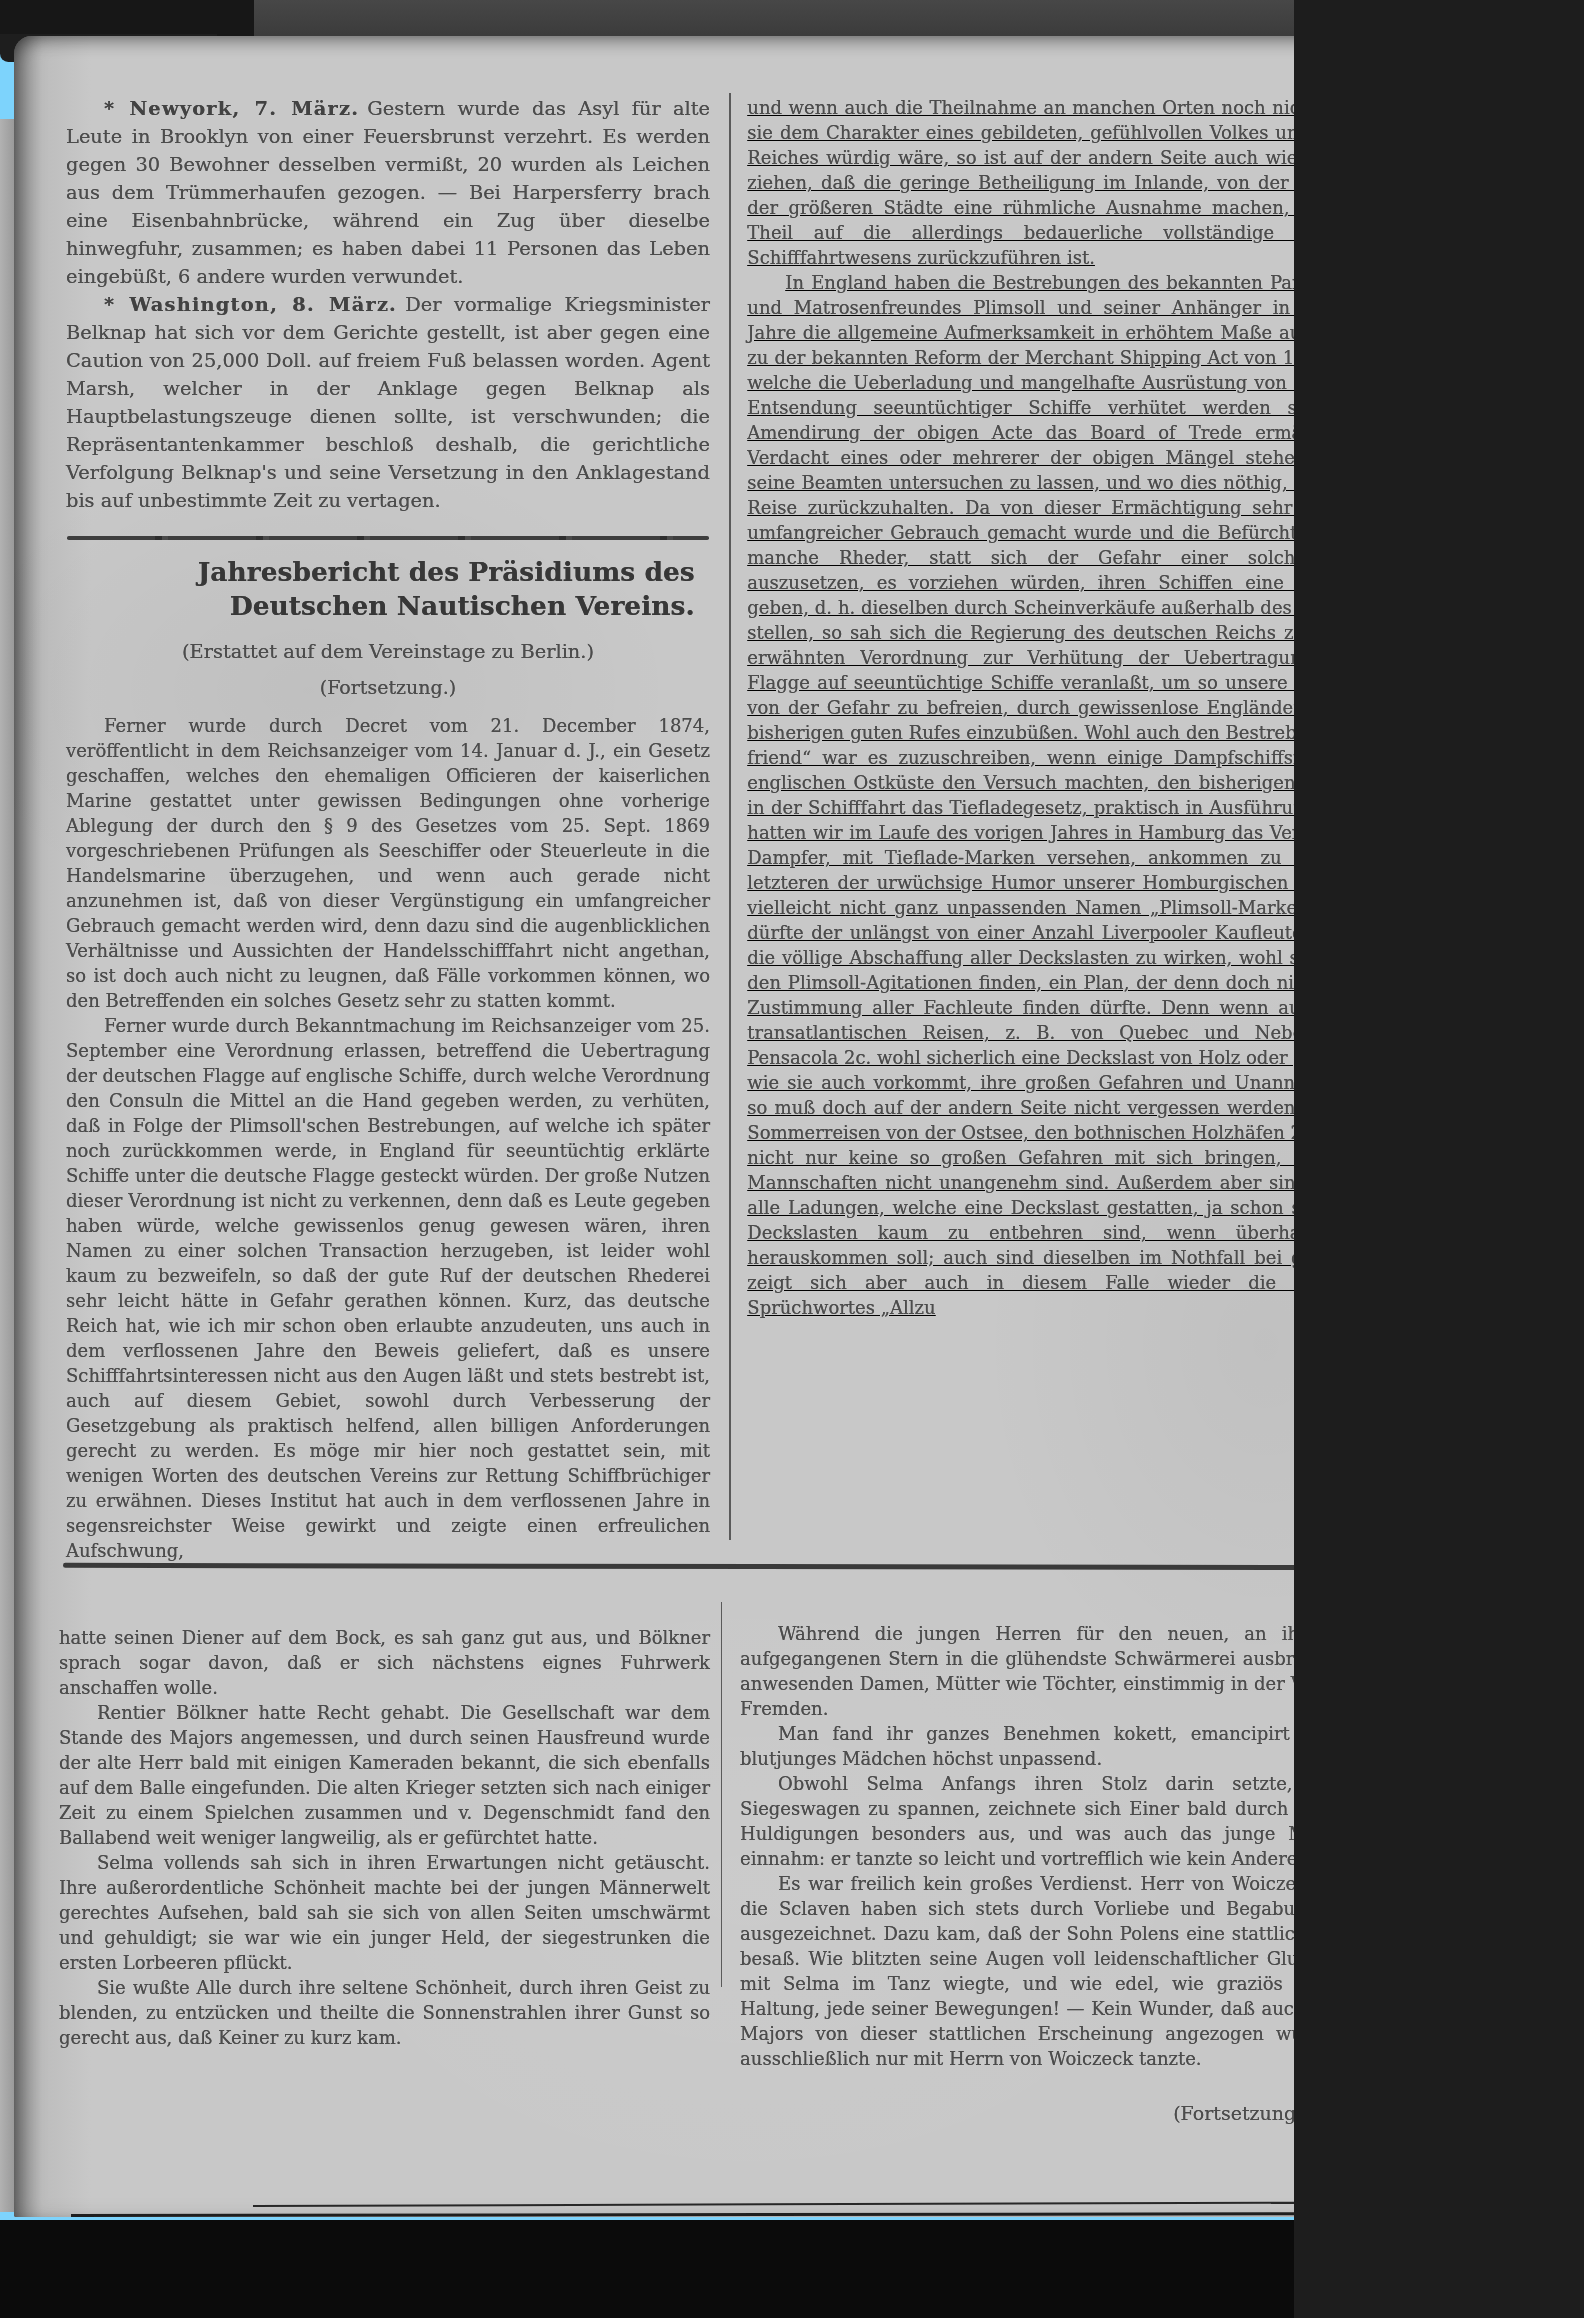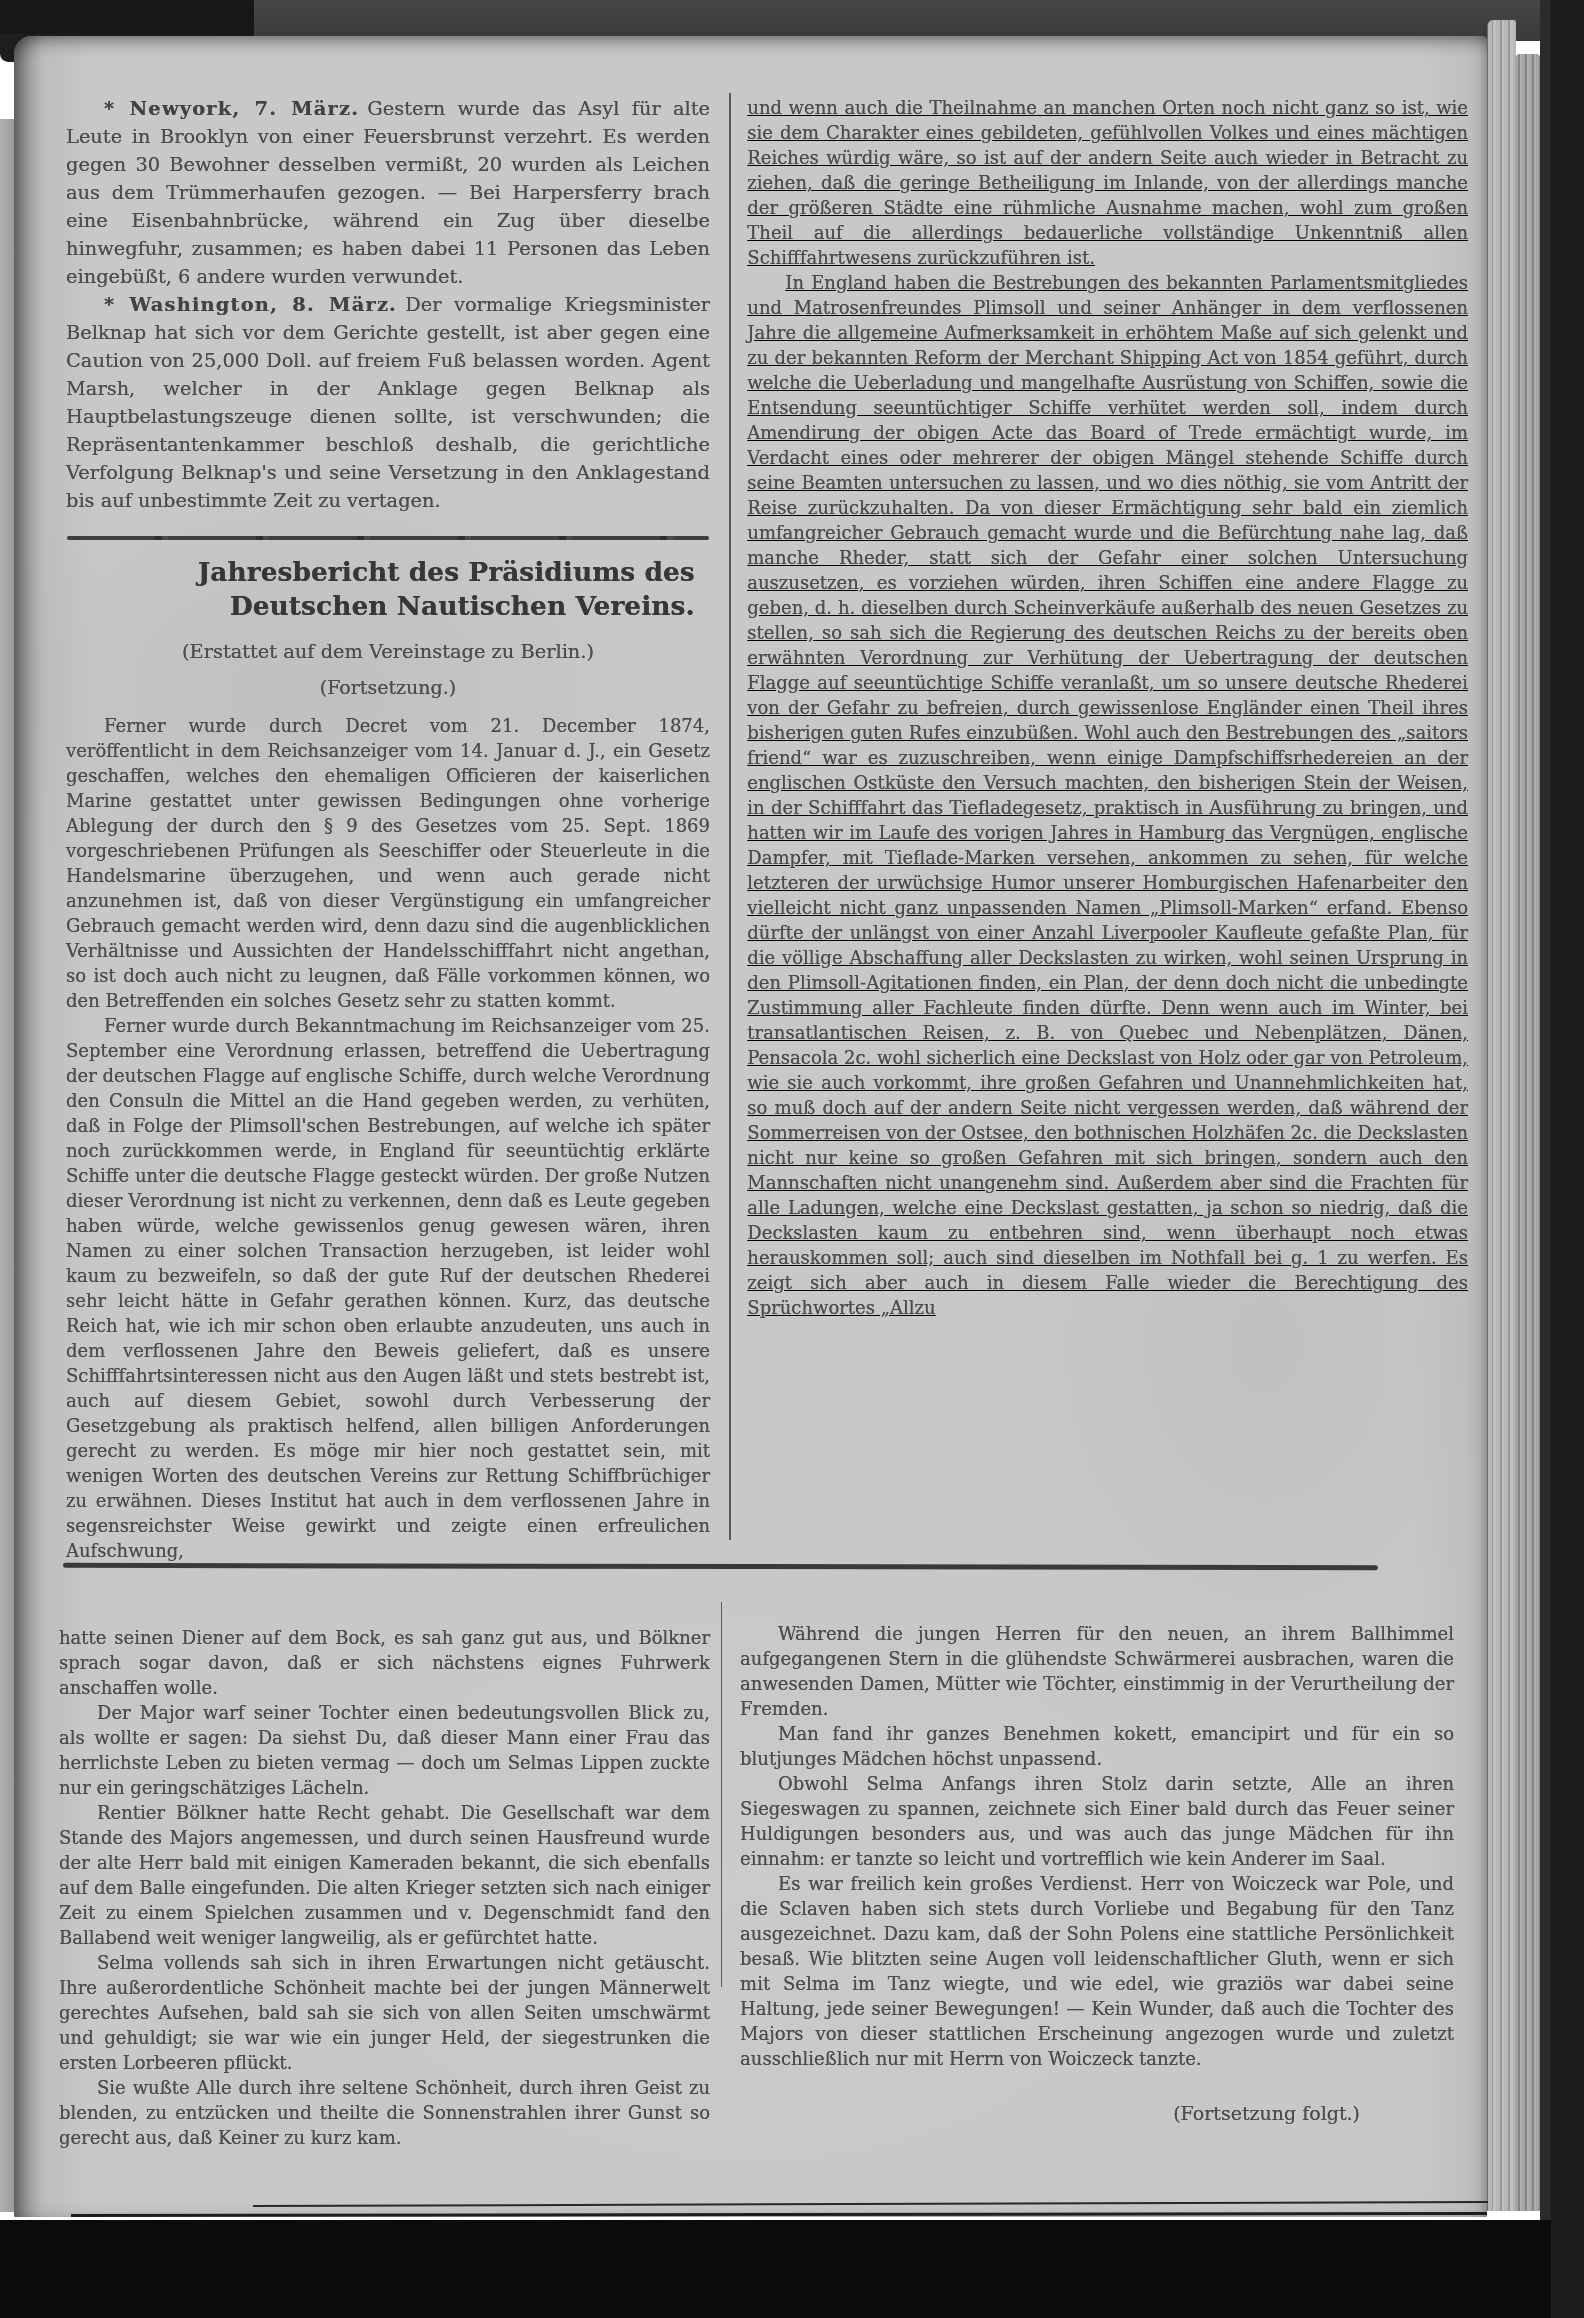--- a/index.html
+++ b/index.html
@@ -1,18 +1,18 @@
 <!DOCTYPE html>
 <html lang="de" style="font-size:9.4px"><head>
 <meta charset="utf-8">
 <style>
   html,body { margin:0; padding:0; background:#1d1d1d; }
   #stage {
-    position:relative; width:1551px; height:2319px; overflow:hidden;
-    background:#ffffff;
+    position:relative; width:1294px; height:2319px; overflow:hidden;
+    background:#7dd3fc;
     font-family:"DejaVu Serif","Liberation Serif",serif;
   }
   
   .bg-top    { position:absolute; left:0; top:0; width:1585px; height:41px;
                background:linear-gradient(180deg,#474747,#3a3a3a); }
   .corner-black { position:absolute; left:0; top:0; width:254px; height:45px; background:#171717; }
   .corner-blob  { position:absolute; left:0; top:34px; width:217px; height:28px;
                   background:#1e1e1e; border-radius:0 0 20px 8.2px; }
   .left-sliver  { position:absolute; left:0; top:119px; width:14px; height:2093px;
                   background:linear-gradient(90deg,#b2b2b2,#9a9a9a); }
@@ -130,21 +130,20 @@
     </div>
 
     <div class="mid-rule"></div>
 
     <div class="bottom-row">
 
       <div class="col-c continued">
         <div>
 
         <p class="body-para">hatte seinen Diener auf dem Bock, es sah ganz gut aus, und Bölkner sprach sogar davon, daß er sich nächstens eignes Fuhrwerk anschaffen wolle.</p>
-            <p class="body-para">Der Major warf seiner Tochter einen bedeutungsvollen Blick zu, als wollte er sagen: Da siehst Du, daß dieser Mann einer Frau das herrlichste Leben zu bieten vermag — doch um Selmas Lippen zuckte nur ein geringschätziges Lächeln.</p>
             <p class="body-para">Rentier Bölkner hatte Recht gehabt. Die Gesellschaft war dem Stande des Majors angemessen, und durch seinen Hausfreund wurde der alte Herr bald mit einigen Kameraden bekannt, die sich ebenfalls auf dem Balle eingefunden. Die alten Krieger setzten sich nach einiger Zeit zu einem Spielchen zusammen und v. Degenschmidt fand den Ballabend weit weniger langweilig, als er gefürchtet hatte.</p>
             <p class="body-para">Selma vollends sah sich in ihren Erwartungen nicht getäuscht. Ihre außerordentliche Schönheit machte bei der jungen Männerwelt gerechtes Aufsehen, bald sah sie sich von allen Seiten umschwärmt und gehuldigt; sie war wie ein junger Held, der siegestrunken die ersten Lorbeeren pflückt.</p>
             <p class="body-para">Sie wußte Alle durch ihre seltene Schönheit, durch ihren Geist zu blenden, zu entzücken und theilte die Sonnenstrahlen ihrer Gunst so gerecht aus, daß Keiner zu kurz kam.</p>
           </div>
       </div>
 
       <div class="vrule-bot"></div>
 
       <div class="col-d">
         <div>

